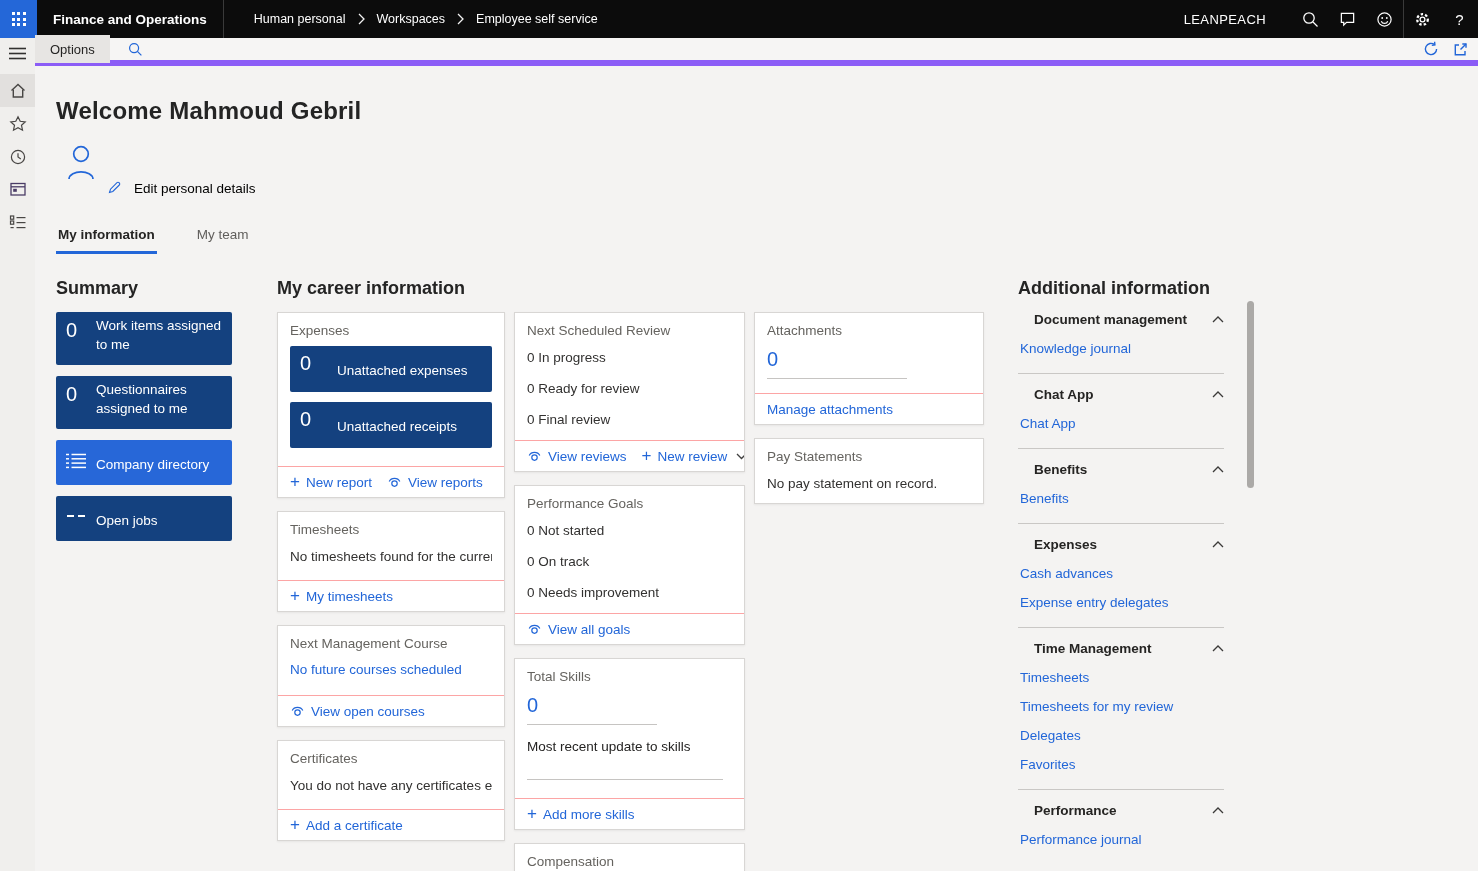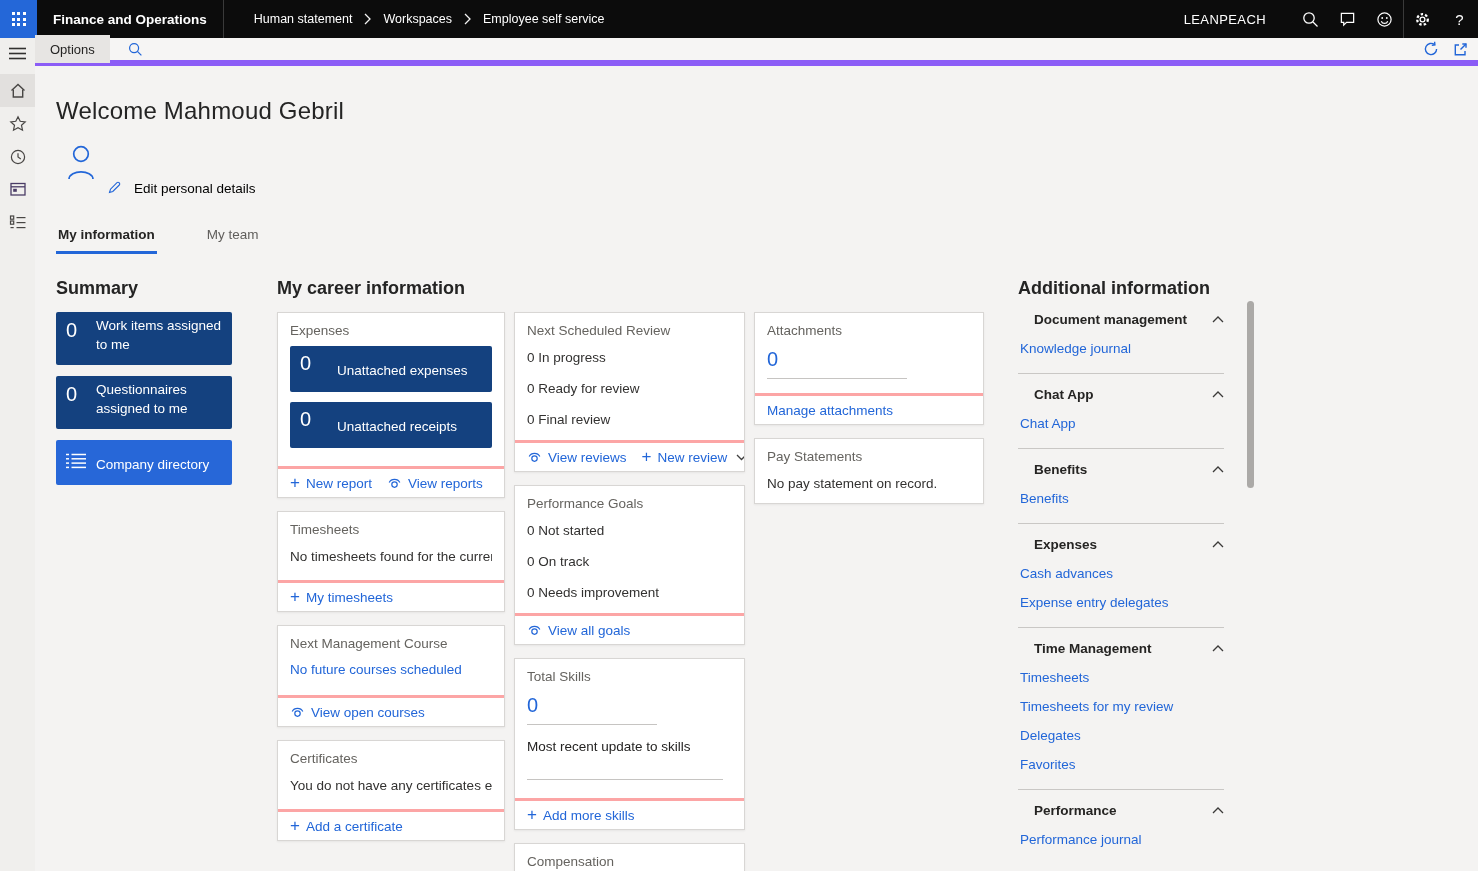--- a/index.html
+++ b/index.html
@@ -56,28 +56,28 @@
   }
   .rail-item { width: 35px; height: 30px; display: flex; align-items: center; justify-content: center; cursor: pointer; }
   .rail-item.nav { height: 33px; }
   .rail-item.active { background: #e2e0de; }
 
   
   .content {
     position: absolute; top: 67px; left: 35px; right: 0; bottom: 0;
     background: #f4f3f2; padding: 30px 0 0 21px; overflow: hidden;
   }
-  .welcome-title { font-size: 24px; font-weight: 400; color: #242424; letter-spacing: .2px; }
+  .welcome-title { font-size: 24px; font-weight: 700; color: #242424; letter-spacing: .2px; }
   .avatar-block { position: relative; height: 66px; margin-top: 20px; }
   .person-icon { position: absolute; left: 10px; top: 0; }
   .edit-link {
     position: absolute; left: 52px; top: 36px;
     color: #000000; display: flex; align-items: flex-start; gap: 13px; cursor: pointer;
   }
-  .tabs { display: flex; gap: 48px; margin-top: 12px; }
+  .tabs { display: flex; gap: 38px; margin-top: 12px; }
   .tab { padding: 4px 2px 9px; font-size: 13.5px; color: #605e5c; cursor: pointer; }
   .tab.active { color: #252423; font-weight: 600; border-bottom: 3px solid #2266d8; }
 
   .main-row { display: flex; margin-top: 24px; align-items: flex-start; }
   h2.section-title { font-size: 18px; font-weight: 600; color: #242424; margin-bottom: 13px; }
 
   
   .summary-col { width: 176px; margin-right: 45px; flex: none; }
   .tile {
     background: #14417f; color: #fff; border-radius: 2px; cursor: pointer;
@@ -94,21 +94,21 @@
   .ccol1 { width: 228px; flex: none; }
   .ccol2 { width: 231px; flex: none; }
   .ccol3 { width: 230px; flex: none; }
   .card {
     background: #fff; border: 1px solid #d8d6d4; margin-bottom: 13px;
     box-shadow: 0 1px 2px rgba(0,0,0,.06);
   }
   .card-body { padding: 10px 12px 8px; overflow: hidden; }
   .card-title { color: #65635f; font-size: 13.5px; margin-bottom: 8px; }
   .card-footer {
-    border-top: 3px solid #fca5a5; padding: 6px 12px; display: flex; align-items: center;
+    border-top: 1px solid #fca5a5; padding: 6px 12px; display: flex; align-items: center;
     gap: 15px; white-space: nowrap; overflow: hidden; min-height: 31px;
   }
   .lnk { color: #2266d8; display: inline-flex; align-items: center; gap: 6px; cursor: pointer; flex: none; }
   .plus { font-size: 17px; line-height: 10px; font-weight: 400; }
   .mini-tile {
     background: #14417f; color: #fff; border-radius: 2px; cursor: pointer;
     display: flex; padding: 4px 10px 6px; margin-bottom: 10px; height: 46px;
   }
   .mini-tile .tile-num { width: 26px; margin-right: 11px; }
   .mini-tile .tile-label { padding-bottom: 5px; }
@@ -151,21 +151,21 @@
         <i></i>
         <i></i>
         <i></i>
         <i></i>
         <i></i>
     </div>
   </div>
   <div class="app-name">Finance and Operations</div>
   <div class="tb-divider"></div>
   <div class="breadcrumb">
-    <span class="crumb">Human statement</span>
+    <span class="crumb">Human personal</span>
     <span class="crumb-sep">
       <svg width="7" height="12" viewBox="0 0 7 12">
           <polyline points="1,1 6,6 1,11" fill="none" stroke="#fff" stroke-width="1.3"></polyline>
         </svg>
     </span>
     <span class="crumb">Workspaces</span>
     <span class="crumb-sep">
       <svg width="7" height="12" viewBox="0 0 7 12">
           <polyline points="1,1 6,6 1,11" fill="none" stroke="#fff" stroke-width="1.3"></polyline>
         </svg>
@@ -325,20 +325,31 @@
                 <line x1="5.5" y1="5.8" x2="20" y2="5.8"></line>
                 <line x1="0" y1="10.1" x2="3" y2="10.1"></line>
                 <line x1="5.5" y1="10.1" x2="20" y2="10.1"></line>
                 <line x1="0" y1="14.4" x2="3" y2="14.4"></line>
                 <line x1="5.5" y1="14.4" x2="20" y2="14.4"></line>
               </g>
             </svg>
         </span>
         <span class="tile-label">Company directory</span>
       </div>
+      <div class="tile">
+        <span class="tile-ico">
+          <svg width="22" height="8" viewBox="0 0 22 8">
+              <g stroke="#fff" stroke-width="2">
+                <line x1="1" y1="3" x2="8" y2="3"></line>
+                <line x1="12" y1="3" x2="19" y2="3"></line>
+              </g>
+            </svg>
+        </span>
+        <span class="tile-label">Open jobs</span>
+      </div>
     </div>
 
     <div class="career-wrap">
       <h2 class="section-title">My career information</h2>
 
       <div class="career-cols">
 
         <div class="ccol1">
           <div class="card">
             <div class="card-body">

